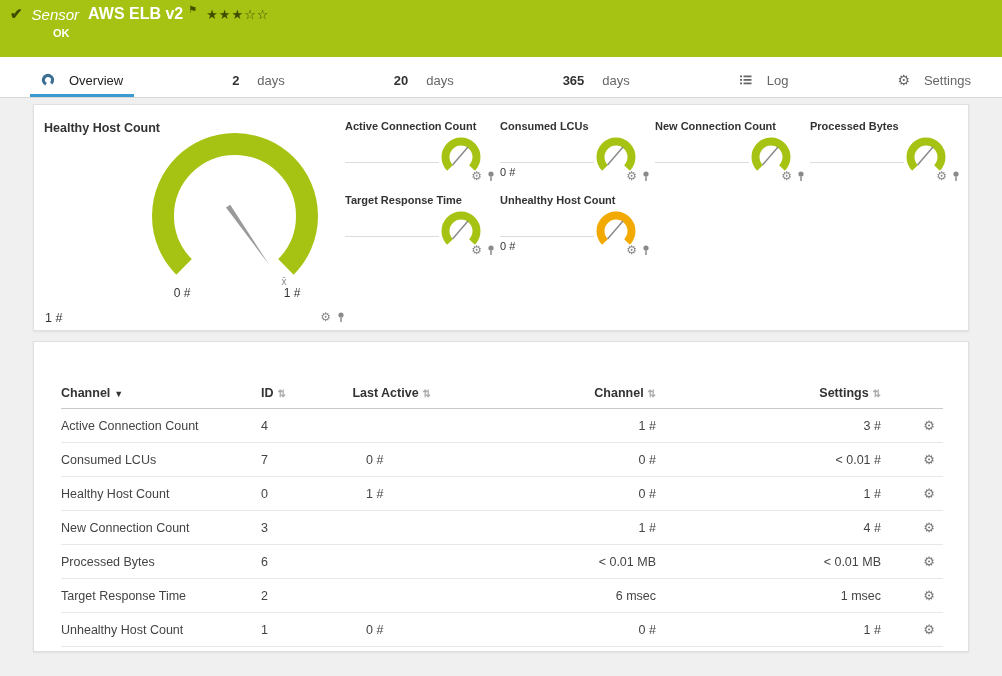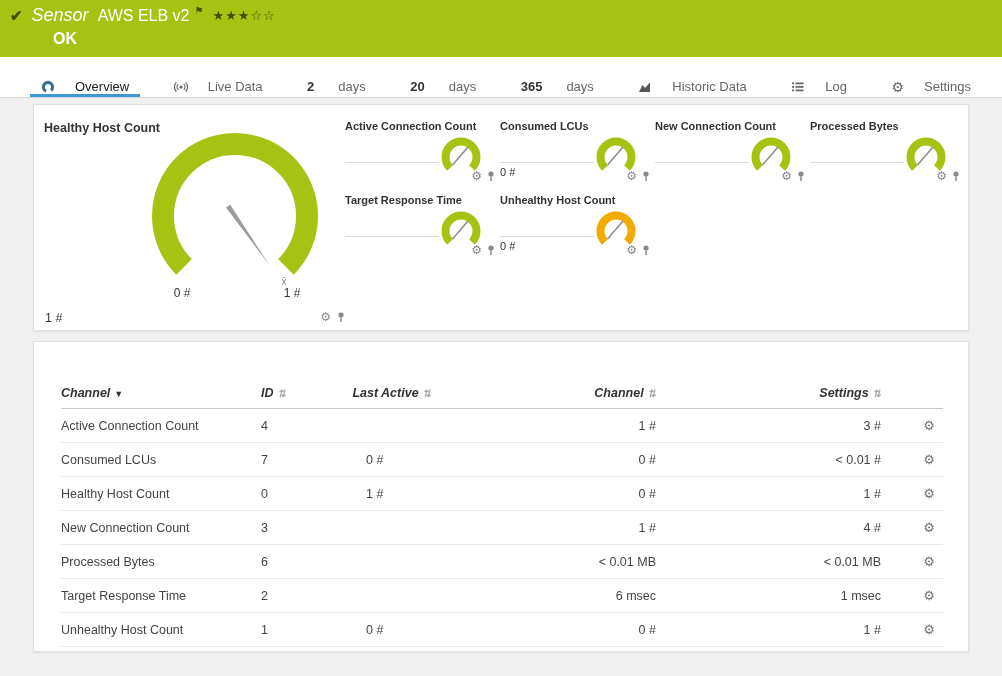--- a/index.html
+++ b/index.html
@@ -9,29 +9,29 @@
     --panel-border:#e0e0e0;
   }
   *{margin:0;padding:0;box-sizing:border-box;}
   body{font-family:"Liberation Sans",sans-serif;background:#fff;}
   .app{width:1002px;height:676px;overflow:hidden;background:#fff;position:relative;}
 
   
   .hdr{height:57px;background:var(--green);padding:5px 0 0 10px;}
   .hdr-row{display:flex;align-items:center;gap:9px;}
   .hdr-check{color:#3f4c00;font-size:15px;font-weight:bold;}
-  .hdr-kind{color:#fff;font-style:italic;font-size:18px;}
-  .hdr-title{color:#fff;font-weight:normal;font-size:16px;}
+  .hdr-kind{color:#fff;font-style:italic;font-size:15px;}
+  .hdr-title{color:#fff;font-weight:bold;font-size:16px;}
   .hdr-flag{color:#445200;font-size:10px;vertical-align:super;position:relative;top:-5px;margin-left:-4px;cursor:pointer;}
   .hdr-stars{color:#3f4c00;font-size:13px;letter-spacing:1px;cursor:pointer;}
-  .hdr-status{color:#fff;font-weight:bold;font-size:16px;padding:4px 16px 0 43px;}
+  .hdr-status{color:#fff;font-weight:bold;font-size:11px;padding:4px 16px 0 43px;}
 
   
   .tabs{height:41px;background:#fff;border-bottom:1px solid #d8d8d8;display:flex;justify-content:space-between;align-items:flex-end;padding:0 20px 0 30px;}
-  .tab{display:flex;align-items:flex-end;gap:20px;height:31px;padding:0 11px;font-size:13px;color:#666;border-bottom:3px solid transparent;cursor:pointer;white-space:nowrap;}
+  .tab{display:flex;align-items:center;gap:14px;height:31px;padding:0 11px;font-size:13px;color:#666;border-bottom:3px solid transparent;cursor:pointer;white-space:nowrap;}
   .tab.active{color:#222;border-bottom-color:var(--blue);}
   .tab .num{font-weight:bold;color:#333;margin-right:4px;}
   .ticon{width:14px;height:14px;flex:0 0 auto;}
   .gear-glyph{color:#666;font-size:14px;line-height:1;}
 
   
   .content{background:#f0f0f0;height:578px;padding:6px 33px 0;}
   .panel{background:#fff;border:1px solid var(--panel-border);box-shadow:0 1px 2px rgba(0,0,0,.07);}
   .panel-gauges{position:relative;height:227px;}
 
@@ -57,21 +57,21 @@
   .sg-title{font-size:11px;font-weight:bold;color:#333;padding-top:3px;}
   .sg-line{position:absolute;top:45px;left:0;width:94px;height:1px;background:#dcdcdc;}
   .sg-svg{position:absolute;top:17px;right:16px;width:46px;height:46px;}
   .sg-needle{stroke:#8a8a8a;stroke-width:1.5;}
   .sg-value{position:absolute;top:49px;left:0;font-size:11px;color:#333;}
   .sg-icons{position:absolute;top:53px;right:4px;display:flex;align-items:center;gap:4px;}
 
   
   .panel-table{margin-top:10px;padding:36px 27px 4px;}
   table{width:100%;border-collapse:collapse;table-layout:fixed;font-size:12.5px;}
-  th{font-weight:bold;color:#333;text-align:left;padding:8px 0;border-bottom:1px solid #c9c9c9;cursor:pointer;white-space:nowrap;font-style:italic;}
+  th{font-weight:bold;color:#333;text-align:left;padding:8px 0;border-bottom:1px solid #c9c9c9;cursor:pointer;white-space:nowrap;}
   .h-last,.h-min,.h-max{text-align:right;}
   td{padding:9px 0;border-bottom:1px solid #e8e8e8;color:#444;white-space:nowrap;overflow:hidden;}
   .c-last{text-align:left;padding-left:55px;}
   .c-min,.c-max{text-align:right;}
   .c-tools{text-align:right;padding-right:8px;}
   .wrench{color:#777;font-size:13px;cursor:pointer;}
   .sorticon{color:#aaa;font-size:10px;margin-left:4px;}
   .sortdesc{color:#333;font-size:9px;margin-left:4px;}
   .col-channel{width:200px;}.col-id{width:50px;}.col-last{width:120px;}
   .col-min{width:225px;}.col-max{width:225px;}.col-tools{width:62px;}
@@ -93,46 +93,30 @@
   </div>
 
   <div class="tabs">
     <div class="tab active">
       <svg class="ticon" viewBox="0 0 14 14">
         <circle cx="7" cy="7" r="4.6" fill="none" stroke="#3c6e93" stroke-width="3.2" stroke-dasharray="23 6" transform="rotate(115 7 7)"></circle>
       </svg>
       <span>Overview</span>
     </div>
     <div class="tab">
-      <svg class="ticon" viewBox="0 0 14 14">
-        <circle cx="7" cy="7" r="1.6" fill="#666"></circle>
-        <path d="M4.2 4.2 A4 4 0 0 0 4.2 9.8" fill="none" stroke="#666" stroke-width="1.2"></path>
-        <path d="M9.8 4.2 A4 4 0 0 1 9.8 9.8" fill="none" stroke="#666" stroke-width="1.2"></path>
-        <path d="M2.4 2.4 A6.4 6.4 0 0 0 2.4 11.6" fill="none" stroke="#666" stroke-width="1.2"></path>
-        <path d="M11.6 2.4 A6.4 6.4 0 0 1 11.6 11.6" fill="none" stroke="#666" stroke-width="1.2"></path>
-      </svg>
-      <span>Live Data</span>
-    </div>
-    <div class="tab">
       <span class="num">2</span>
       <span>days</span>
     </div>
     <div class="tab">
       <span class="num">20</span>
       <span>days</span>
     </div>
     <div class="tab">
       <span class="num">365</span>
       <span>days</span>
-    </div>
-    <div class="tab">
-      <svg class="ticon" viewBox="0 0 14 14">
-        <polygon points="1,12 4.5,5 7,8 12,2.5 12,12" fill="#555"></polygon>
-      </svg>
-      <span>Historic Data</span>
     </div>
     <div class="tab">
       <svg class="ticon" viewBox="0 0 14 14">
         <rect x="1" y="2.5" width="2" height="1.8" fill="#666"></rect>
           <rect x="4.5" y="2.5" width="8" height="1.8" fill="#666"></rect>
         <rect x="1" y="6" width="2" height="1.8" fill="#666"></rect>
           <rect x="4.5" y="6" width="8" height="1.8" fill="#666"></rect>
         <rect x="1" y="9.5" width="2" height="1.8" fill="#666"></rect>
           <rect x="4.5" y="9.5" width="8" height="1.8" fill="#666"></rect>
       </svg>

